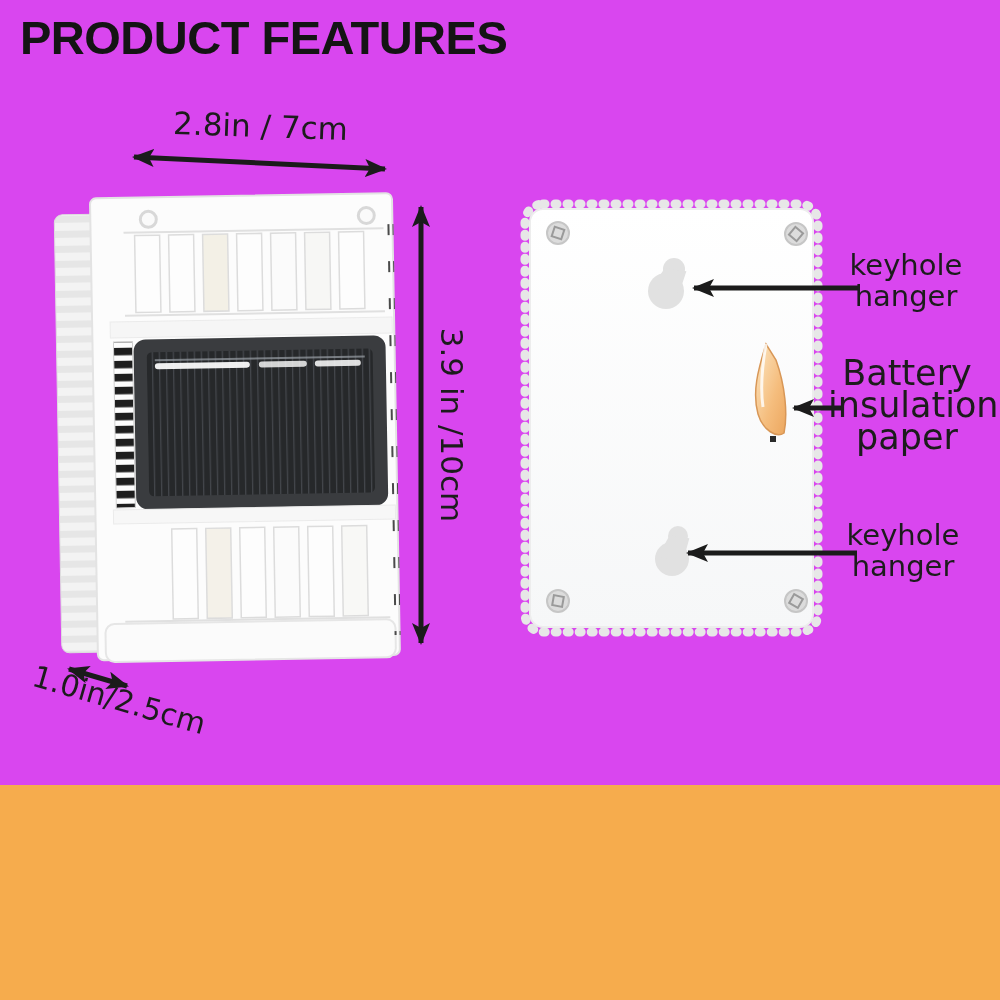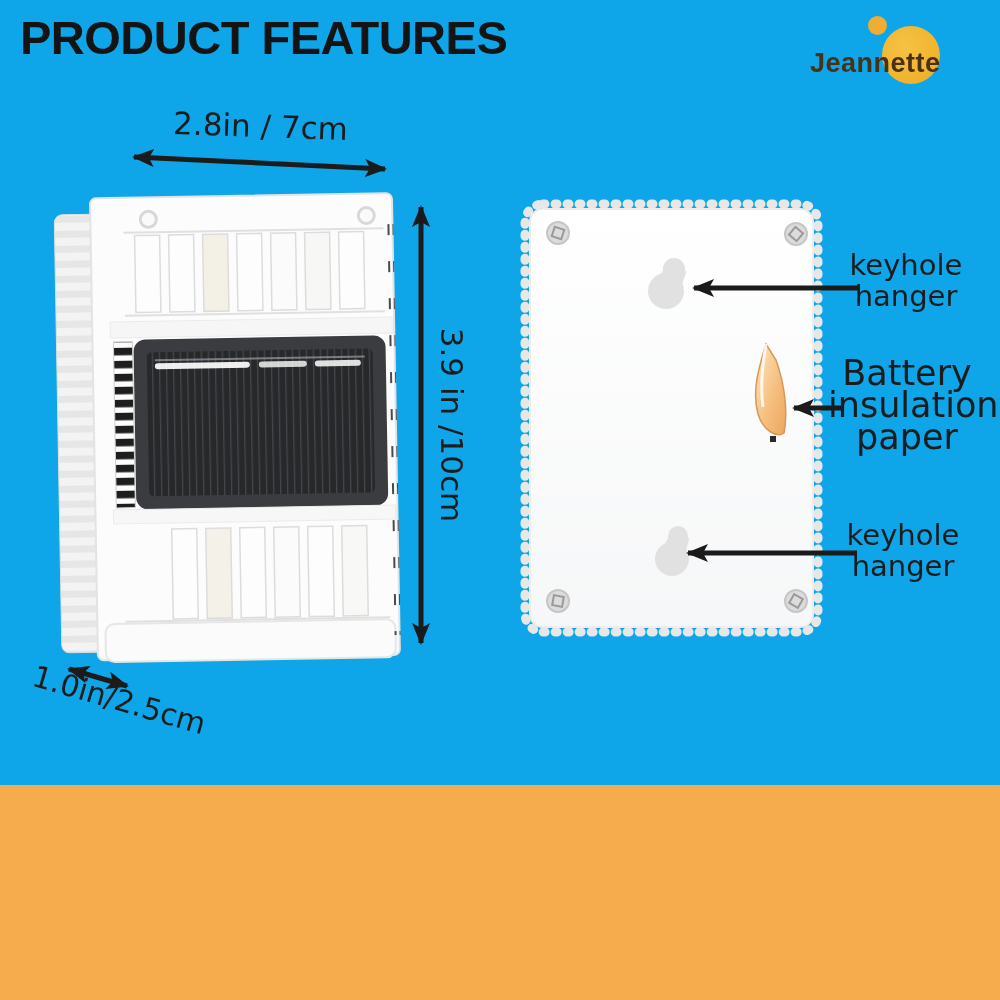--- a/index.html
+++ b/index.html
@@ -1,16 +1,16 @@
 <!DOCTYPE html>
 <html style="--banner: #F6AC4D; --banner-label: #2A180A; --banner-value: #34220F; --logo-circle: #EFB42F; --annotation: #1C1C1C;"><head>
 <meta charset="utf-8">
 <style>
   html,body{margin:0;padding:0;background:#fff;}
-  .page{position:relative;width:1000px;height:1000px;background:#0ea5e9;overflow:hidden;
+  .page{position:relative;width:1000px;height:1000px;background:#d946ef;overflow:hidden;
         font-family:"Liberation Sans",sans-serif;}
 
   
   .title{position:absolute;left:20px;top:10px;font-size:47px;font-weight:800;
          letter-spacing:-0.5px;color:#141414;margin:0;}
   .logo{position:absolute;left:805px;top:8px;width:180px;height:90px;}
   .logo-circle{position:absolute;left:77px;top:18px;width:58px;height:58px;border-radius:50%;
                background:radial-gradient(circle at 40% 35%,#f6c243,#edac24);}
   .logo-dot{position:absolute;left:63px;top:8px;width:19px;height:19px;border-radius:50%;
             background:#f0ad33;}
@@ -33,25 +33,20 @@
   
   .spec-banner{position:absolute;left:0;top:785px;width:1000px;height:215px;
                background:var(--banner,#F6AC4D);}
 </style>
 </head>
 <body>
 
 <div class="page">
 
   <h1 class="title">PRODUCT FEATURES</h1>
-  <div class="logo">
-    <span class="logo-dot"></span>
-    <span class="logo-circle"></span>
-    <span class="logo-text">Jeannette</span>
-  </div>
 
   <svg class="front-svg" width="350" height="480" viewBox="0 0 350 480">
     <defs>
       <pattern id="ribs" width="20" height="15" patternUnits="userSpaceOnUse">
         <rect width="20" height="8" fill="#f3f3f3"></rect>
           <rect y="8" width="20" height="7" fill="#e6e6e6"></rect>
       </pattern>
       <pattern id="pvlines" width="7" height="12" patternUnits="userSpaceOnUse">
         <rect width="7" height="12" fill="#26282a"></rect>
           <rect x="3" width="1.3" height="12" fill="#43464b"></rect>

